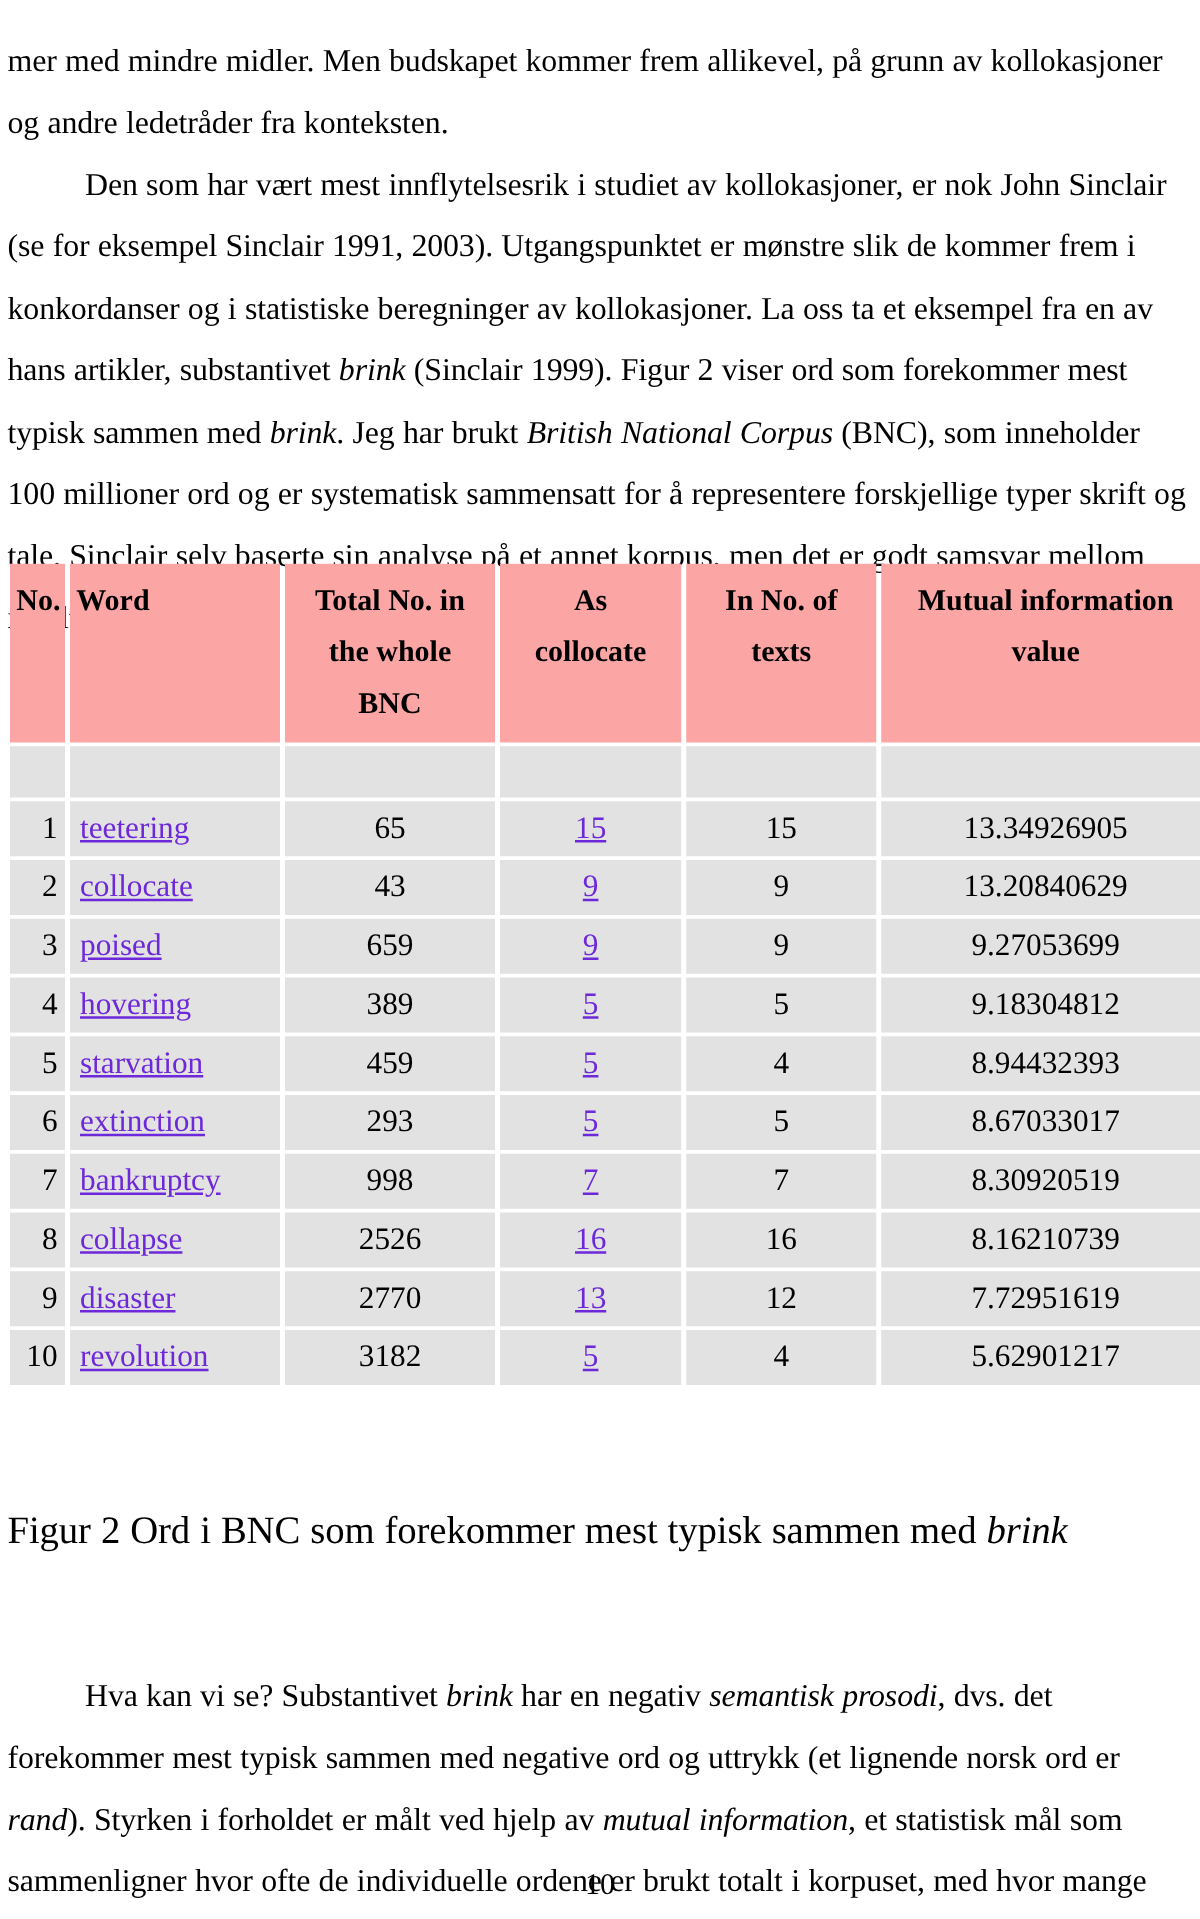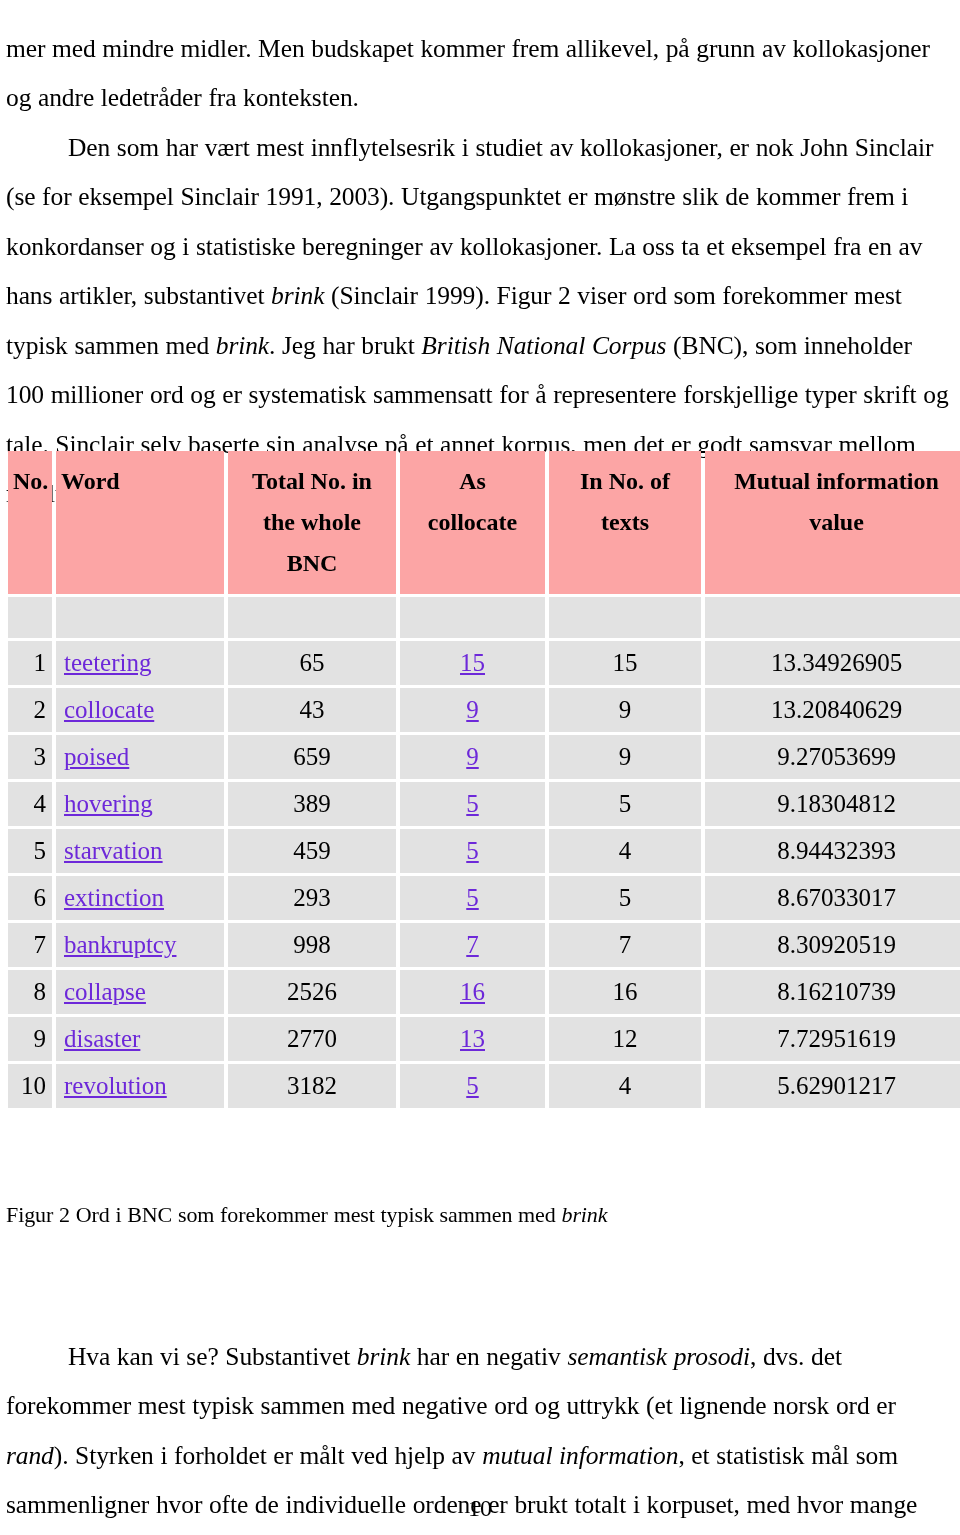--- a/index.html
+++ b/index.html
@@ -32,21 +32,21 @@
     font-size: 25.5px;
     line-height: 49.5px;
     text-align: left;
     letter-spacing: -0.1px;
     word-spacing: 0.4px;
   }
   .prose .indent { display: inline-block; width: 62px; }
   .prose i { font-style: italic; }
 
   #para-top  { top: -2px; }
-  #para-caption { top: 1168px; font-size: 22px; line-height: 49.5px; }
+  #para-caption { top: 1168px; font-size: 31px; line-height: 49.5px; }
   #para-bottom { top: 1306px; }
 
   
   .fig-table {
     position: absolute;
     left: 4px;
     top: 448px;
     width: 952px;
     border-collapse: separate;
     border-spacing: 4px 3px;

